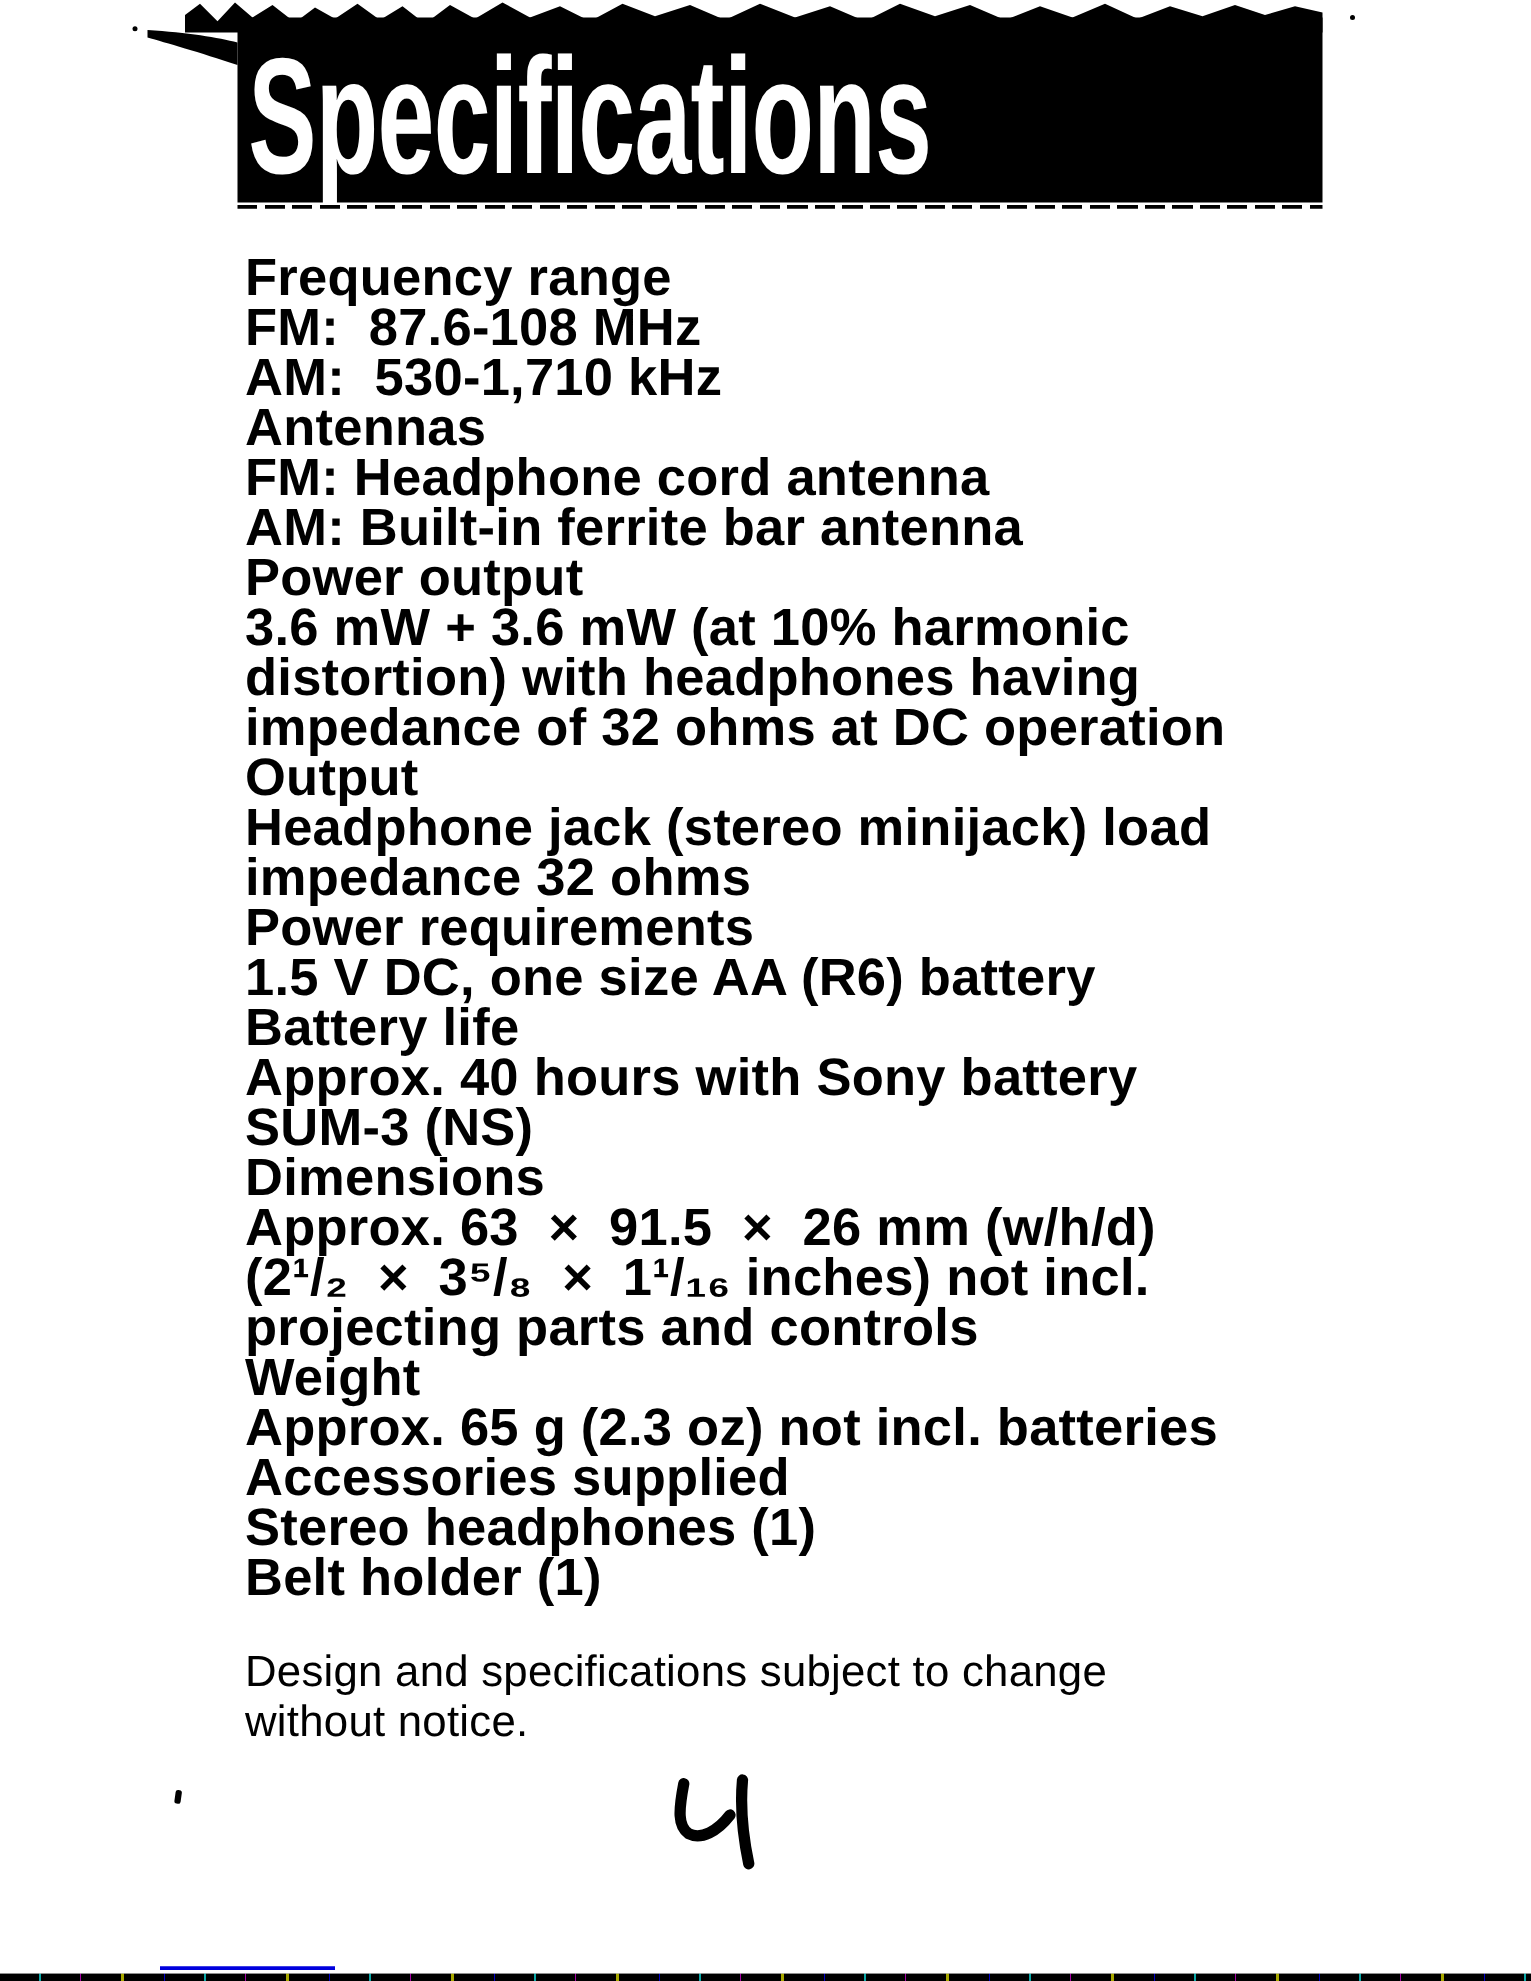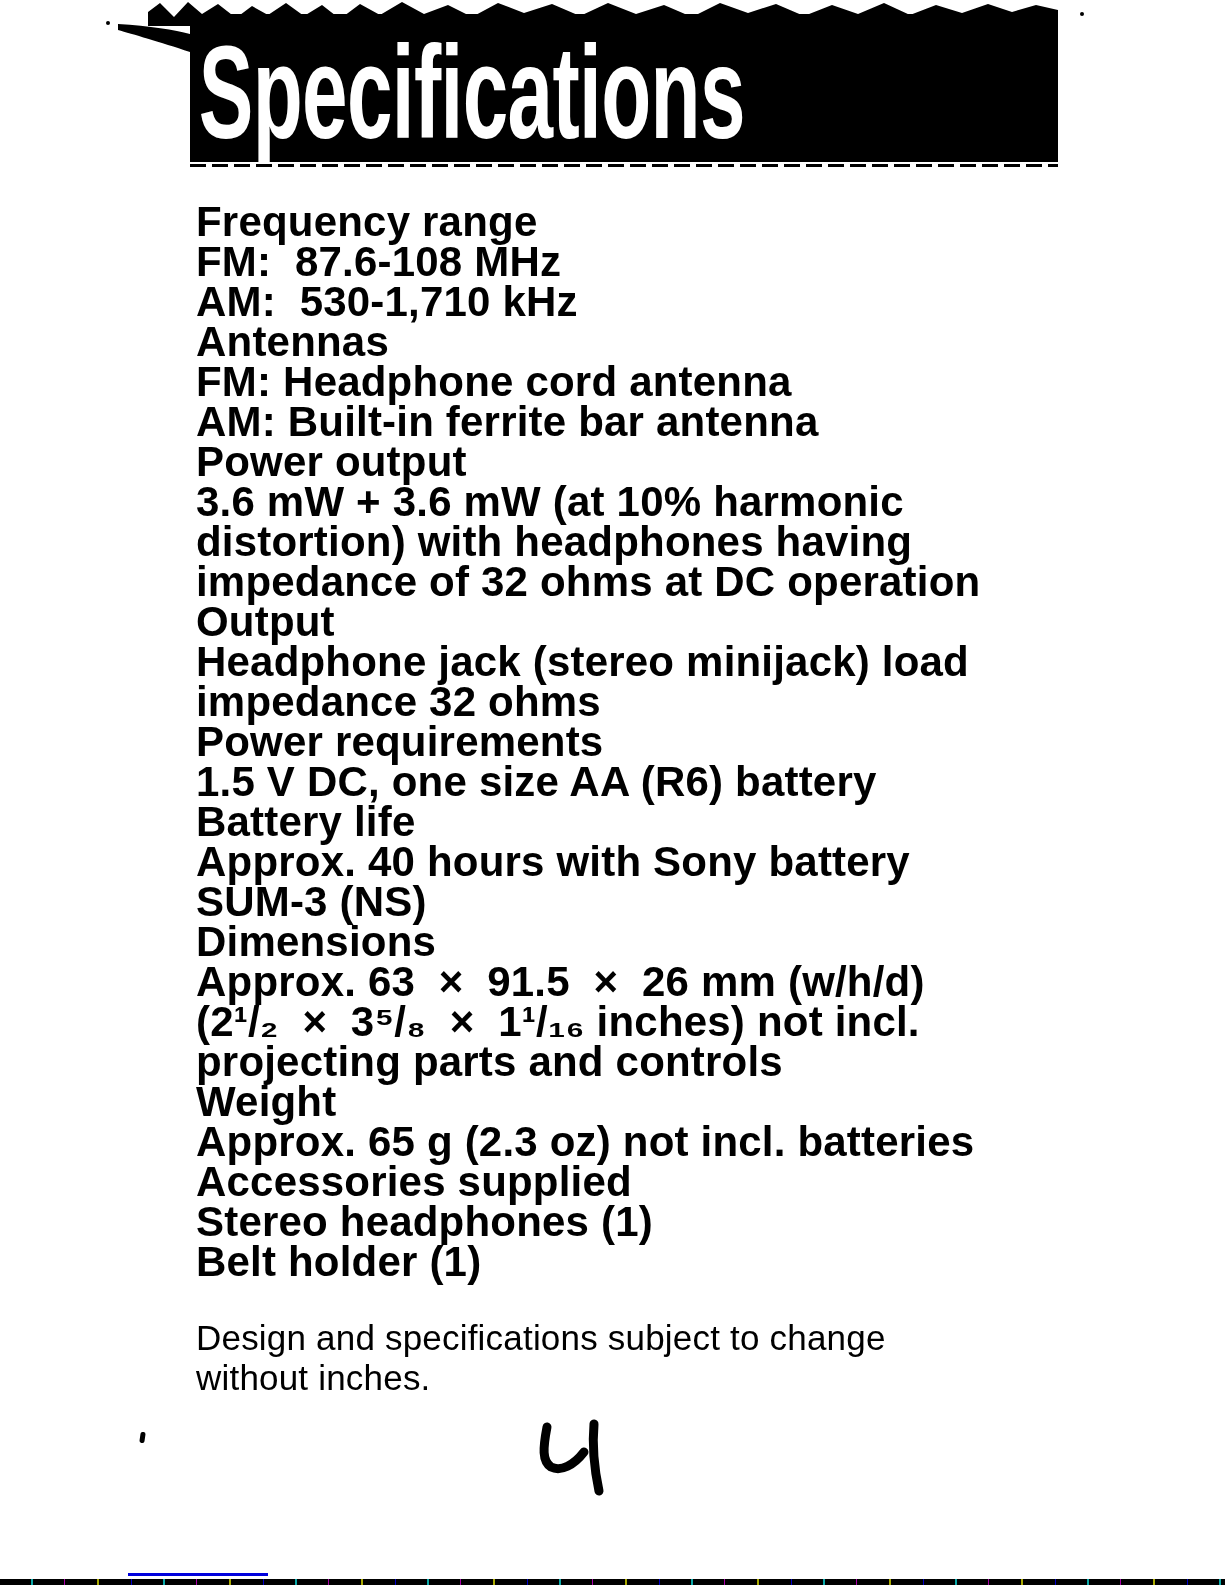--- a/index.html
+++ b/index.html
@@ -141,21 +141,21 @@
 
   <header class="title-band">
     <h1>Specifications</h1>
   </header>
   <div class="title-underline"></div>
 
   <main class="spec-list" id="spec-list"><div class="spec-heading">Frequency range</div><div class="spec-line">FM:  87.6-108 MHz</div><div class="spec-line">AM:  530-1,710 kHz</div><div class="spec-heading">Antennas</div><div class="spec-line">FM: Headphone cord antenna</div><div class="spec-line">AM: Built-in ferrite bar antenna</div><div class="spec-heading">Power output</div><div class="spec-line">3.6 mW + 3.6 mW (at 10% harmonic</div><div class="spec-line">distortion) with headphones having</div><div class="spec-line">impedance of 32 ohms at DC operation</div><div class="spec-heading">Output</div><div class="spec-line">Headphone jack (stereo minijack) load</div><div class="spec-line">impedance 32 ohms</div><div class="spec-heading">Power requirements</div><div class="spec-line">1.5 V DC, one size AA (R6) battery</div><div class="spec-heading">Battery life</div><div class="spec-line">Approx. 40 hours with Sony battery</div><div class="spec-line">SUM-3 (NS)</div><div class="spec-heading">Dimensions</div><div class="spec-line">Approx. 63  ×  91.5  ×  26 mm (w/h/d)</div><div class="spec-line">(2¹/₂  ×  3⁵/₈  ×  1¹/₁₆ inches) not incl.</div><div class="spec-line">projecting parts and controls</div><div class="spec-heading">Weight</div><div class="spec-line">Approx. 65 g (2.3 oz) not incl. batteries</div><div class="spec-heading">Accessories supplied</div><div class="spec-line">Stereo headphones (1)</div><div class="spec-line">Belt holder (1)</div></main>
 
   <div class="footnote">
     <div>Design and specifications subject to change</div>
-    <div>without inches.</div>
+    <div>without notice.</div>
   </div>
 
   <svg class="handwritten-num" viewBox="0 0 1225 1585" xmlns="http://www.w3.org/2000/svg" aria-hidden="true">
     <path d="M547,1427 C543,1448 542,1461 551,1467 C561,1472 574,1465 584,1452" stroke="#000" stroke-width="9" fill="none" stroke-linecap="round"></path>
     <path d="M594,1424 C592,1446 595,1472 599,1491" stroke="#000" stroke-width="9" fill="none" stroke-linecap="round"></path>
   </svg>
 
   <div class="ink-speck"></div>
   <div class="scan-dot-top-right"></div>
 

